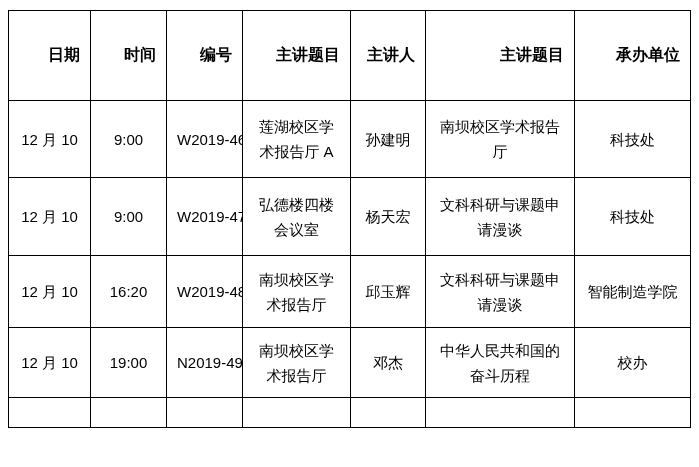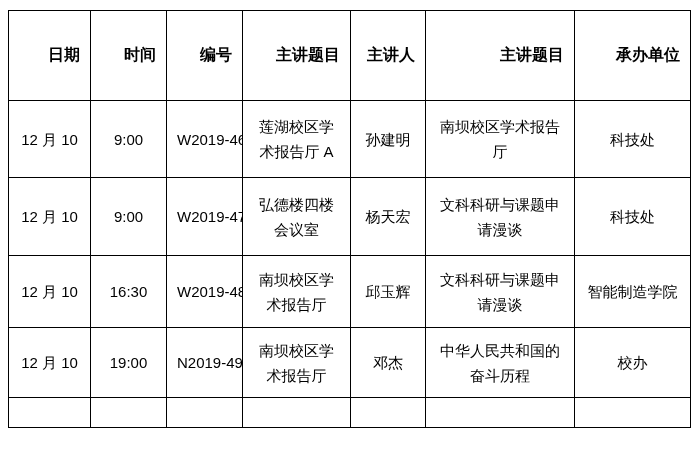--- a/index.html
+++ b/index.html
@@ -100,21 +100,21 @@
         <td>12 月 10</td>
         <td>9:00</td>
         <td>W2019-47</td>
         <td>弘德楼四楼会议室</td>
         <td>杨天宏</td>
         <td>文科科研与课题申请漫谈</td>
         <td>科技处</td>
       </tr>
       <tr class="row-4">
         <td>12 月 10</td>
-        <td>16:30</td>
+        <td>16:20</td>
         <td>W2019-48</td>
         <td>南坝校区学术报告厅</td>
         <td>邱玉辉</td>
         <td>文科科研与课题申请漫谈</td>
         <td>智能制造学院</td>
       </tr>
       <tr class="row-5">
         <td>12 月 10</td>
         <td>19:00</td>
         <td>N2019-49</td>

